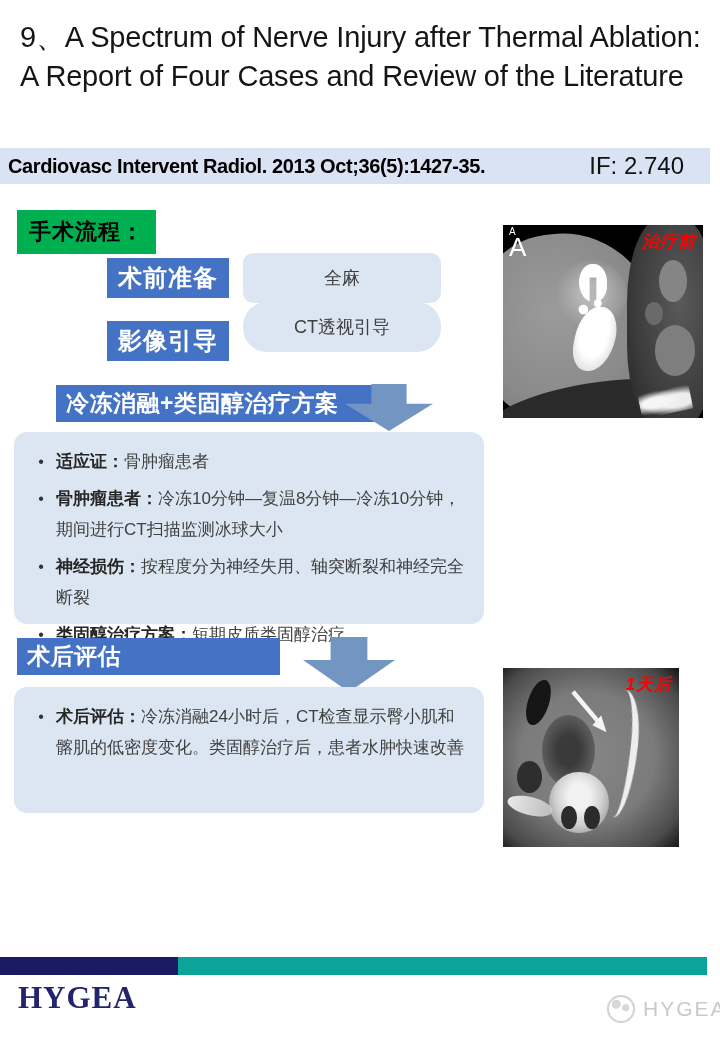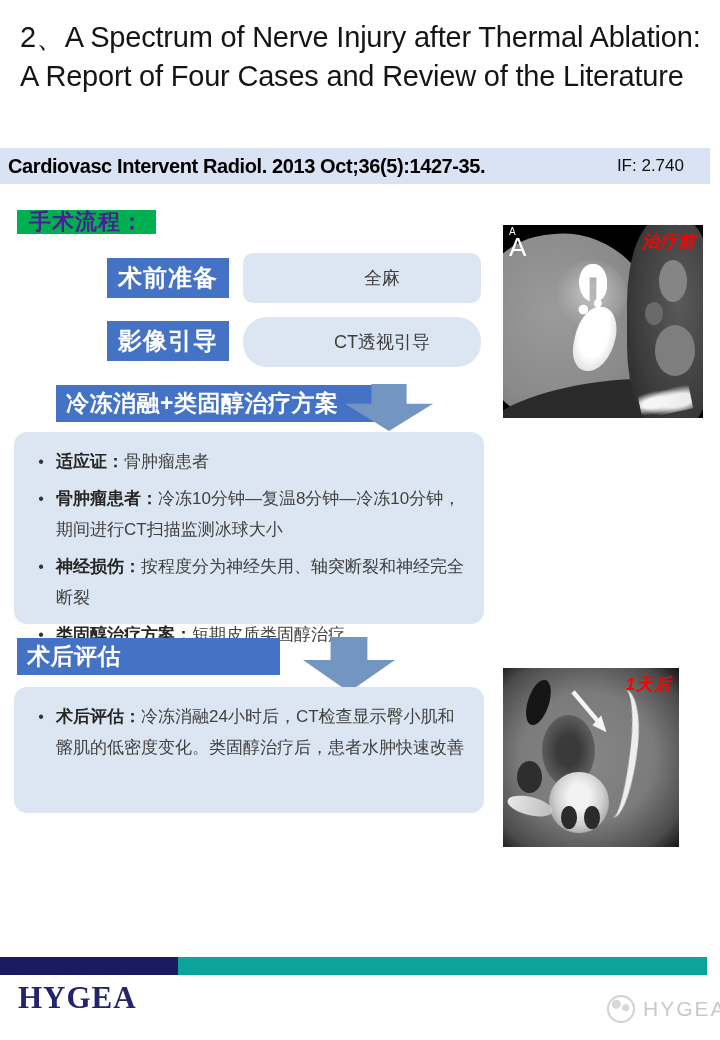--- a/index.html
+++ b/index.html
@@ -16,44 +16,44 @@
     font-size:29px;line-height:39px;color:#151515;font-weight:500;
     letter-spacing:-0.2px;
   }
 
   
   #citation-bar{
     left:0;top:148px;width:710px;height:36px;background:#dae3f3;
     display:flex;align-items:center;
   }
   #citation-text{font-weight:bold;font-size:20px;color:#000;padding-left:8px;letter-spacing:-0.4px;}
-  #impact-factor{margin-left:auto;margin-right:26px;font-size:17px;color:#111;}
+  #impact-factor{margin-left:auto;margin-right:26px;font-size:24px;color:#111;}
 
   
   #flow-badge{
-    left:17px;top:210px;height:24px;background:#00b050;color:#4c1d95;
+    left:17px;top:210px;height:44px;background:#00b050;color:#000000;
     font-size:22px;font-weight:bold;display:flex;align-items:center;
     padding:0 12px;letter-spacing:1px;
   }
 
   
   .step-badge{
     left:107px;width:122px;height:40px;background:#4472c4;color:#fff;
     font-size:24px;font-weight:bold;display:flex;align-items:center;justify-content:center;
     letter-spacing:1px;
   }
   .step-box{
     left:243px;width:198px;height:50px;background:#dce6f2;border-radius:10px;
     display:flex;align-items:center;justify-content:center;
-    font-size:18px;color:#3f3f3f;padding-left:40px;
+    font-size:18px;color:#3f3f3f;
   }
   #step1-badge{top:258px;}
   #step1-box{top:253px;}
   #step2-badge{top:321px;}
-  #step2-box{top:317px;border-radius:24px;}
+  #step2-box{top:302px;border-radius:24px;}
 
   
   .section-bar{
     background:#4472c4;color:#fff;font-weight:bold;
     display:flex;align-items:center;padding-left:10px;
     letter-spacing:0.5px;
   }
   #plan-bar{left:17px;top:385px;width:308px;height:37px;font-size:23px;margin-left:39px;}
   #eval-bar{left:17px;top:638px;width:253px;height:37px;font-size:23px;}
 
@@ -148,21 +148,21 @@
     width:24px;height:24px;border:2px solid #d2d2d2;border-radius:50%;
     position:relative;margin-right:8px;background:
       radial-gradient(circle at 30% 30%,#d8d8d8 18%,rgba(0,0,0,0) 20%),
       radial-gradient(circle at 70% 45%,#d8d8d8 16%,rgba(0,0,0,0) 18%);
   }
   #watermark-text{font-size:21px;letter-spacing:2px;color:#c9c9c9;}
 </style>
 </head>
 <body>
 
-<div class="abs" id="title">2、A Spectrum of Nerve Injury after Thermal Ablation: A Report of Four Cases and Review of the Literature</div>
+<div class="abs" id="title">9、A Spectrum of Nerve Injury after Thermal Ablation: A Report of Four Cases and Review of the Literature</div>
 
 <div class="abs" id="citation-bar">
   <span id="citation-text">Cardiovasc Intervent Radiol. 2013 Oct;36(5):1427-35.</span>
   <span id="impact-factor">IF: 2.740</span>
 </div>
 
 <div class="abs" id="flow-badge">手术流程：</div>
 
 <div class="abs step-badge" id="step1-badge">术前准备</div>
 <div class="abs step-box" id="step1-box">全麻</div>

